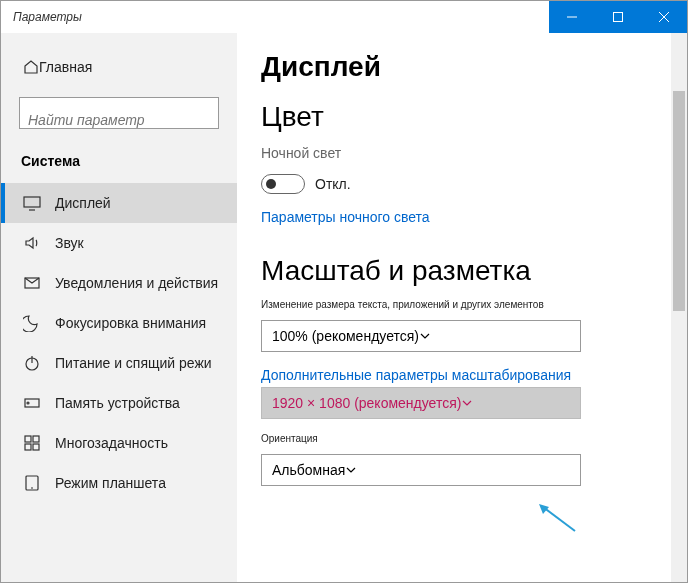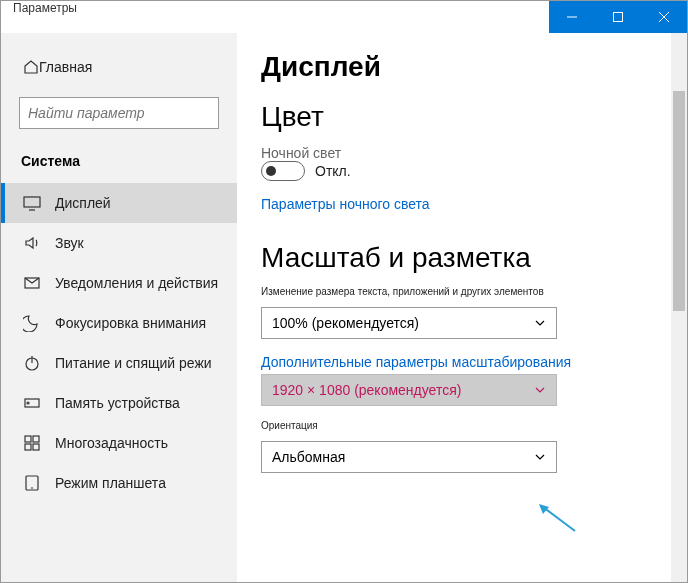--- a/index.html
+++ b/index.html
@@ -1,58 +1,58 @@
 <!DOCTYPE html>
 <html><head>
 <meta charset="utf-8">
 <style>
 * { margin: 0; padding: 0; box-sizing: border-box; font-family: "Segoe UI", Tahoma, sans-serif; }
 body { width: 688px; height: 583px; background: #fff; overflow: hidden; border: 1px solid #999; }
 
-.titlebar { height: 32px; background: #fff; display: flex; align-items: flex-start; padding-left: 12px; }
+.titlebar { height: 32px; background: #fff; display: flex; align-items: center; padding-left: 12px; font-style: italic; }
 .titlebar-title { font-size: 12px; color: #333; flex: 1; }
 .titlebar-btns { display: flex; }
 .titlebar-btn { width: 46px; height: 32px; display: flex; align-items: center; justify-content: center; color: #fff; }
 .titlebar-btn.blue { background: #0078d7; }
 .titlebar-btn svg { width: 10px; height: 10px; }
 
 .body { display: flex; height: calc(100% - 32px); }
 
 .sidebar { width: 236px; background: #f2f2f2; padding-top: 18px; overflow: hidden; }
 .home-row { display: flex; align-items: center; padding: 8px 20px 8px 22px; cursor: pointer; }
 .home-row .icon { width: 16px; height: 16px; color: #333; }
 .home-row span.label { font-size: 14px; color: #222; }
 
-.search-box { margin: 14px 18px 18px 18px; height: 32px; border: 1px solid #999; background: #fff; display: flex; align-items: center; padding: 0 8px; }
+.search-box { margin: 14px 18px 18px 18px; height: 32px; border: 1px solid #999; background: #fff; display: flex; align-items: flex-end; padding: 0 8px; }
 .search-box input { flex: 1; border: none; outline: none; font-size: 14px; font-style: italic; color: #666; background: transparent; }
 .search-box .icon { width: 16px; height: 16px; color: #333; }
 
 .category { font-size: 14px; font-weight: 600; padding: 6px 20px 14px 20px; color: #000; }
 
 .nav-item { display: flex; align-items: center; padding: 11px 20px 11px 22px; gap: 14px; cursor: pointer; position: relative; }
 .nav-item.active { background: #d9d9d9; }
 .nav-item.active::before { content: ""; position: absolute; left: 0; top: 0; bottom: 0; width: 4px; background: #0078d7; }
 .nav-item .icon { width: 18px; height: 18px; color: #333; flex-shrink: 0; }
 .nav-item .label { font-size: 14px; color: #222; white-space: nowrap; }
 
 .main { flex: 1; padding: 18px 0 18px 24px; overflow: hidden; position: relative; }
 .main h1 { font-size: 28px; font-weight: 600; color: #000; margin-bottom: 18px; }
 .main h2 { font-size: 28px; font-weight: 400; color: #000; margin-bottom: 12px; }
 .main .section { margin-bottom: 26px; }
-.main .sublabel { font-size: 14px; color: #666; margin-bottom: 0; }
+.main .sublabel { font-size: 14px; color: #666; margin-bottom: 13px; }
 .main .bodylabel { font-size: 10px; color: #222; margin-bottom: 10px; }
 
 .toggle { display: flex; align-items: center; gap: 10px; margin-bottom: 14px; }
 .toggle-track { width: 44px; height: 20px; border: 1px solid #666; border-radius: 10px; position: relative; background: #fff; }
 .toggle-thumb { width: 10px; height: 10px; border-radius: 50%; background: #333; position: absolute; top: 4px; left: 4px; }
 .toggle-state { font-size: 14px; color: #222; }
 
 .link { color: #0066cc; font-size: 14px; cursor: pointer; display: inline-block; margin-bottom: 4px; }
 
-.dropdown { width: 296px; height: 32px; border: 1px solid #999; display: flex; align-items: center; justify-content: space-between; padding: 0 10px; font-size: 14px; cursor: pointer; margin-bottom: 14px; background: #fff; }
+.dropdown { width: 320px; height: 32px; border: 1px solid #999; display: flex; align-items: center; justify-content: flex-start; padding: 0 10px; font-size: 14px; cursor: pointer; margin-bottom: 14px; background: #fff; }
 .dropdown.disabled { background: #ccc; color: #be185d; border-color: #bbb; }
 .dropdown .chev { width: 12px; height: 12px; }
 
 .scrollbar { position: absolute; right: 0; top: 0; bottom: 0; width: 16px; background: #f0f0f0; }
 .scroll-thumb { position: absolute; top: 58px; right: 2px; width: 12px; height: 220px; background: #c0c0c0; }
 
 .arrow-annotation { position: absolute; right: 110px; top: 470px; color: #2a9fd6; pointer-events: none; }
 </style>
 </head>
 <body>

